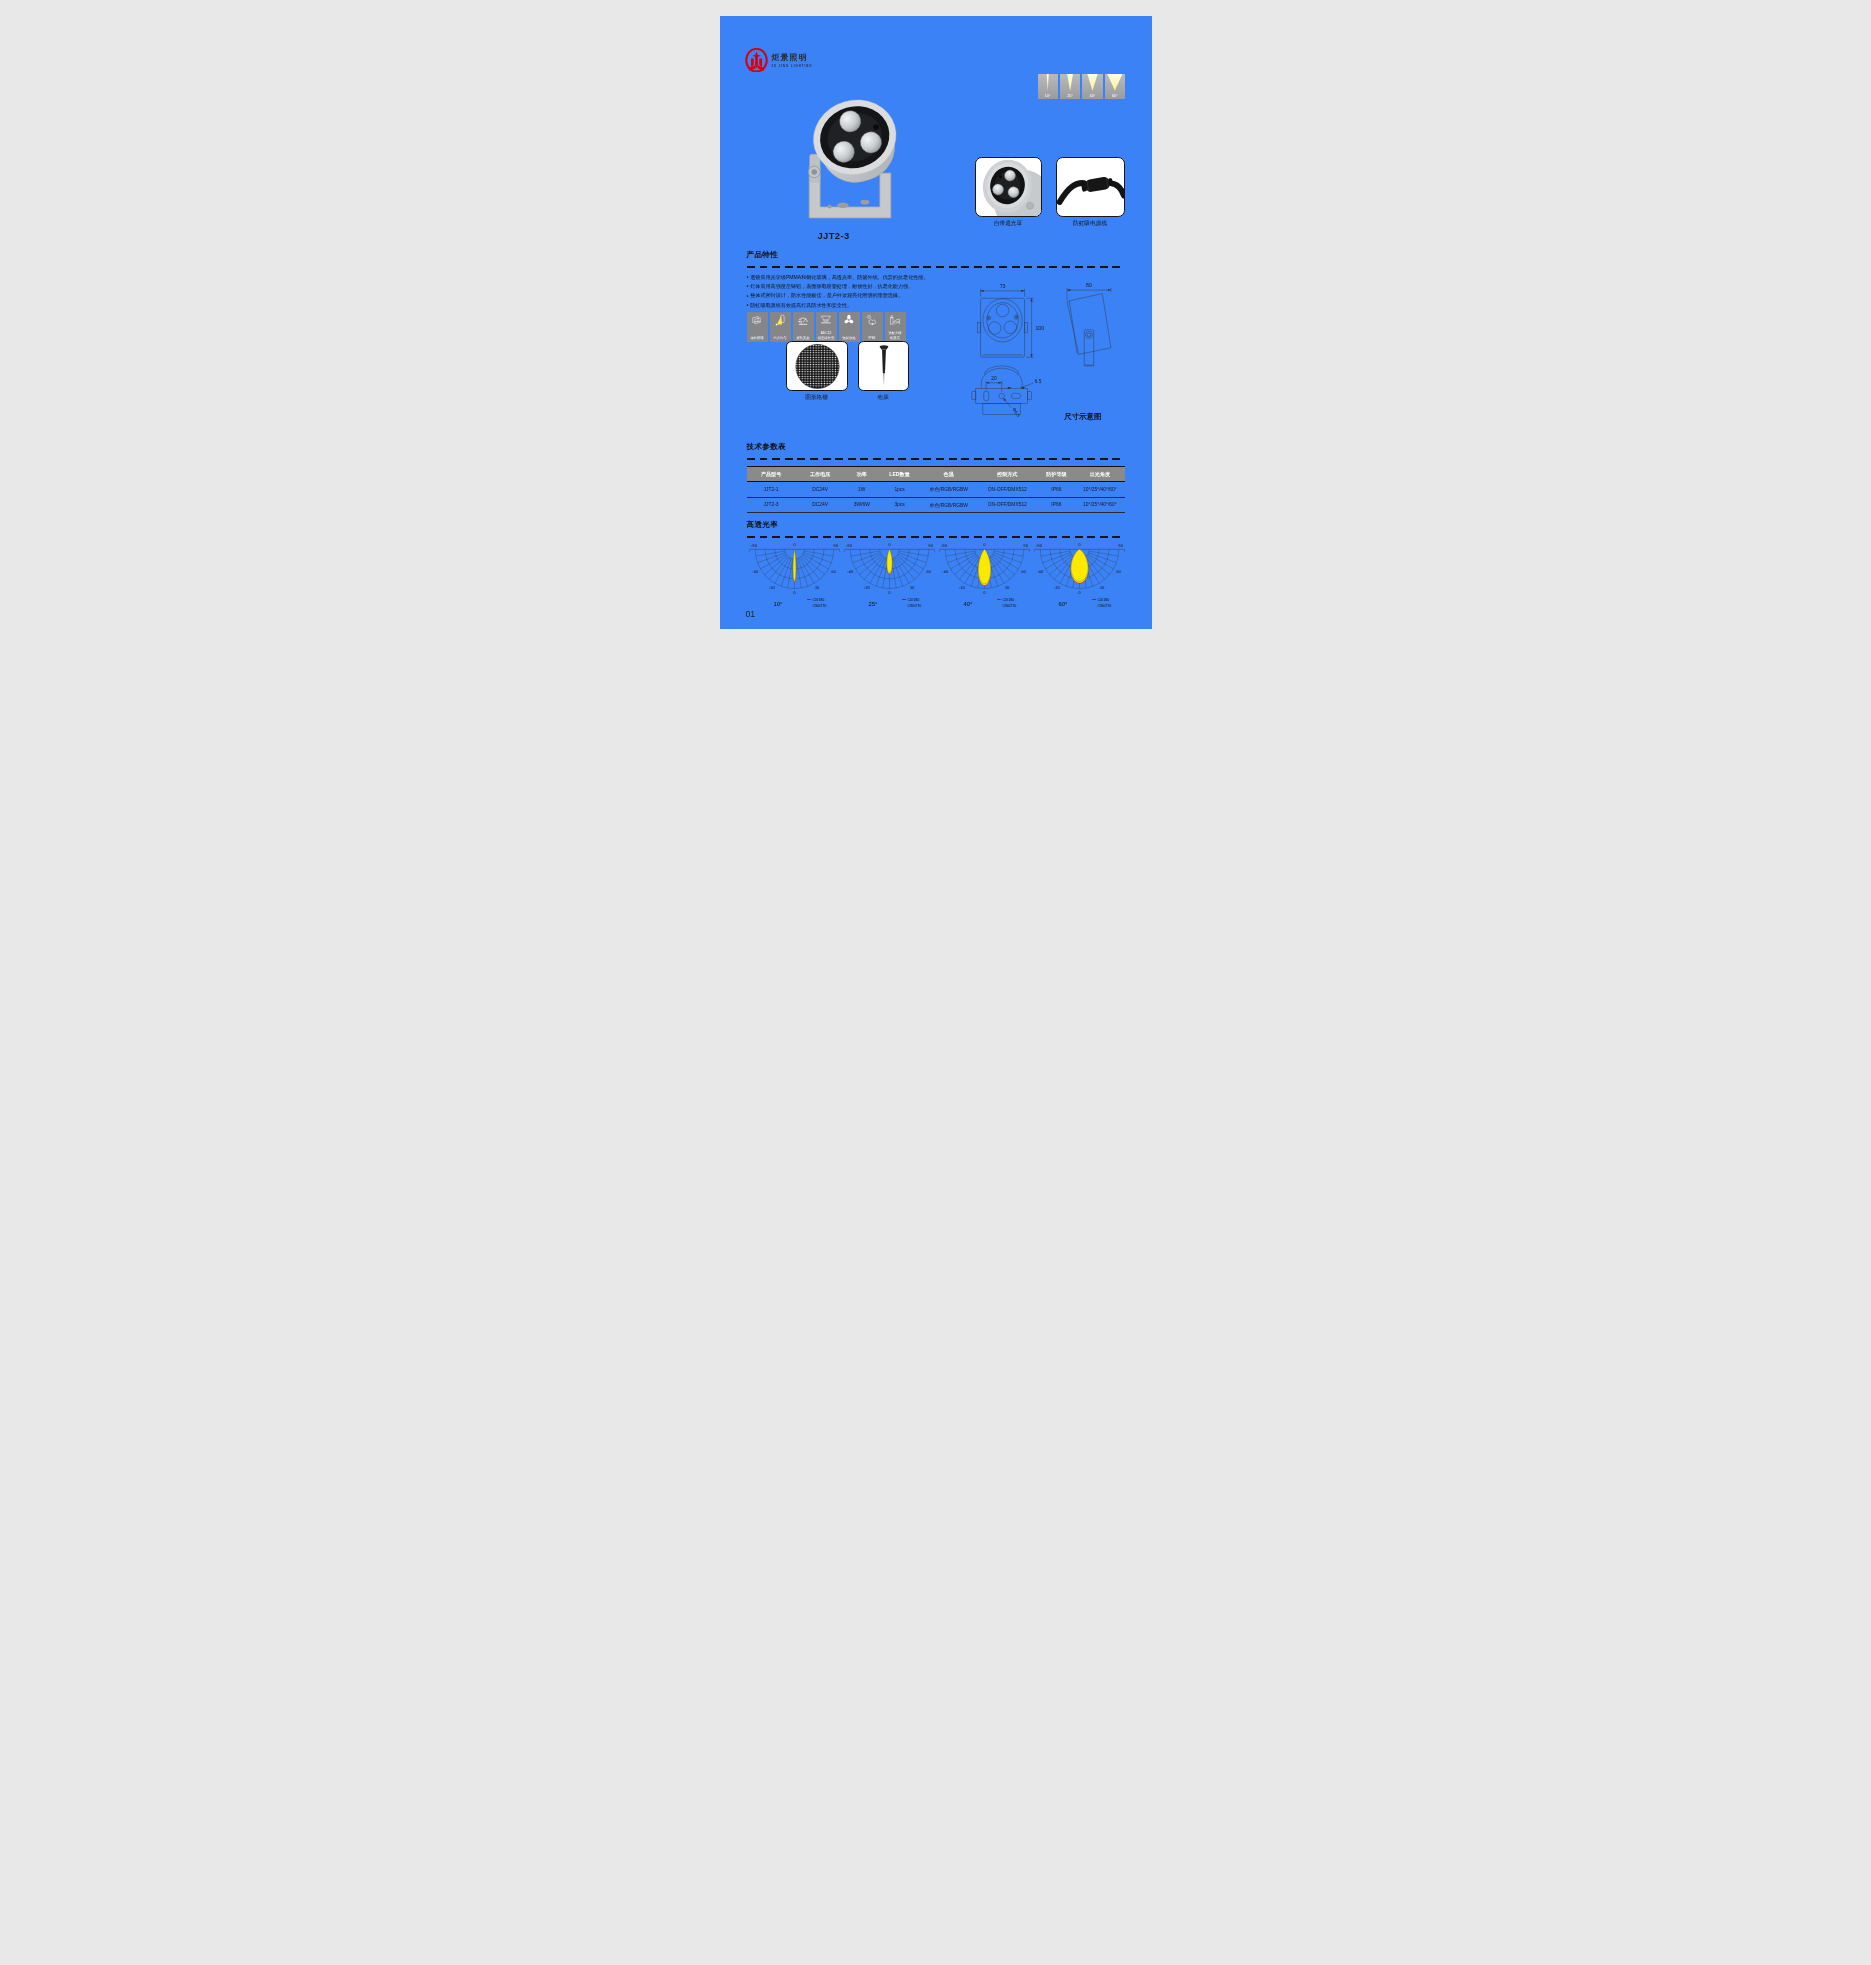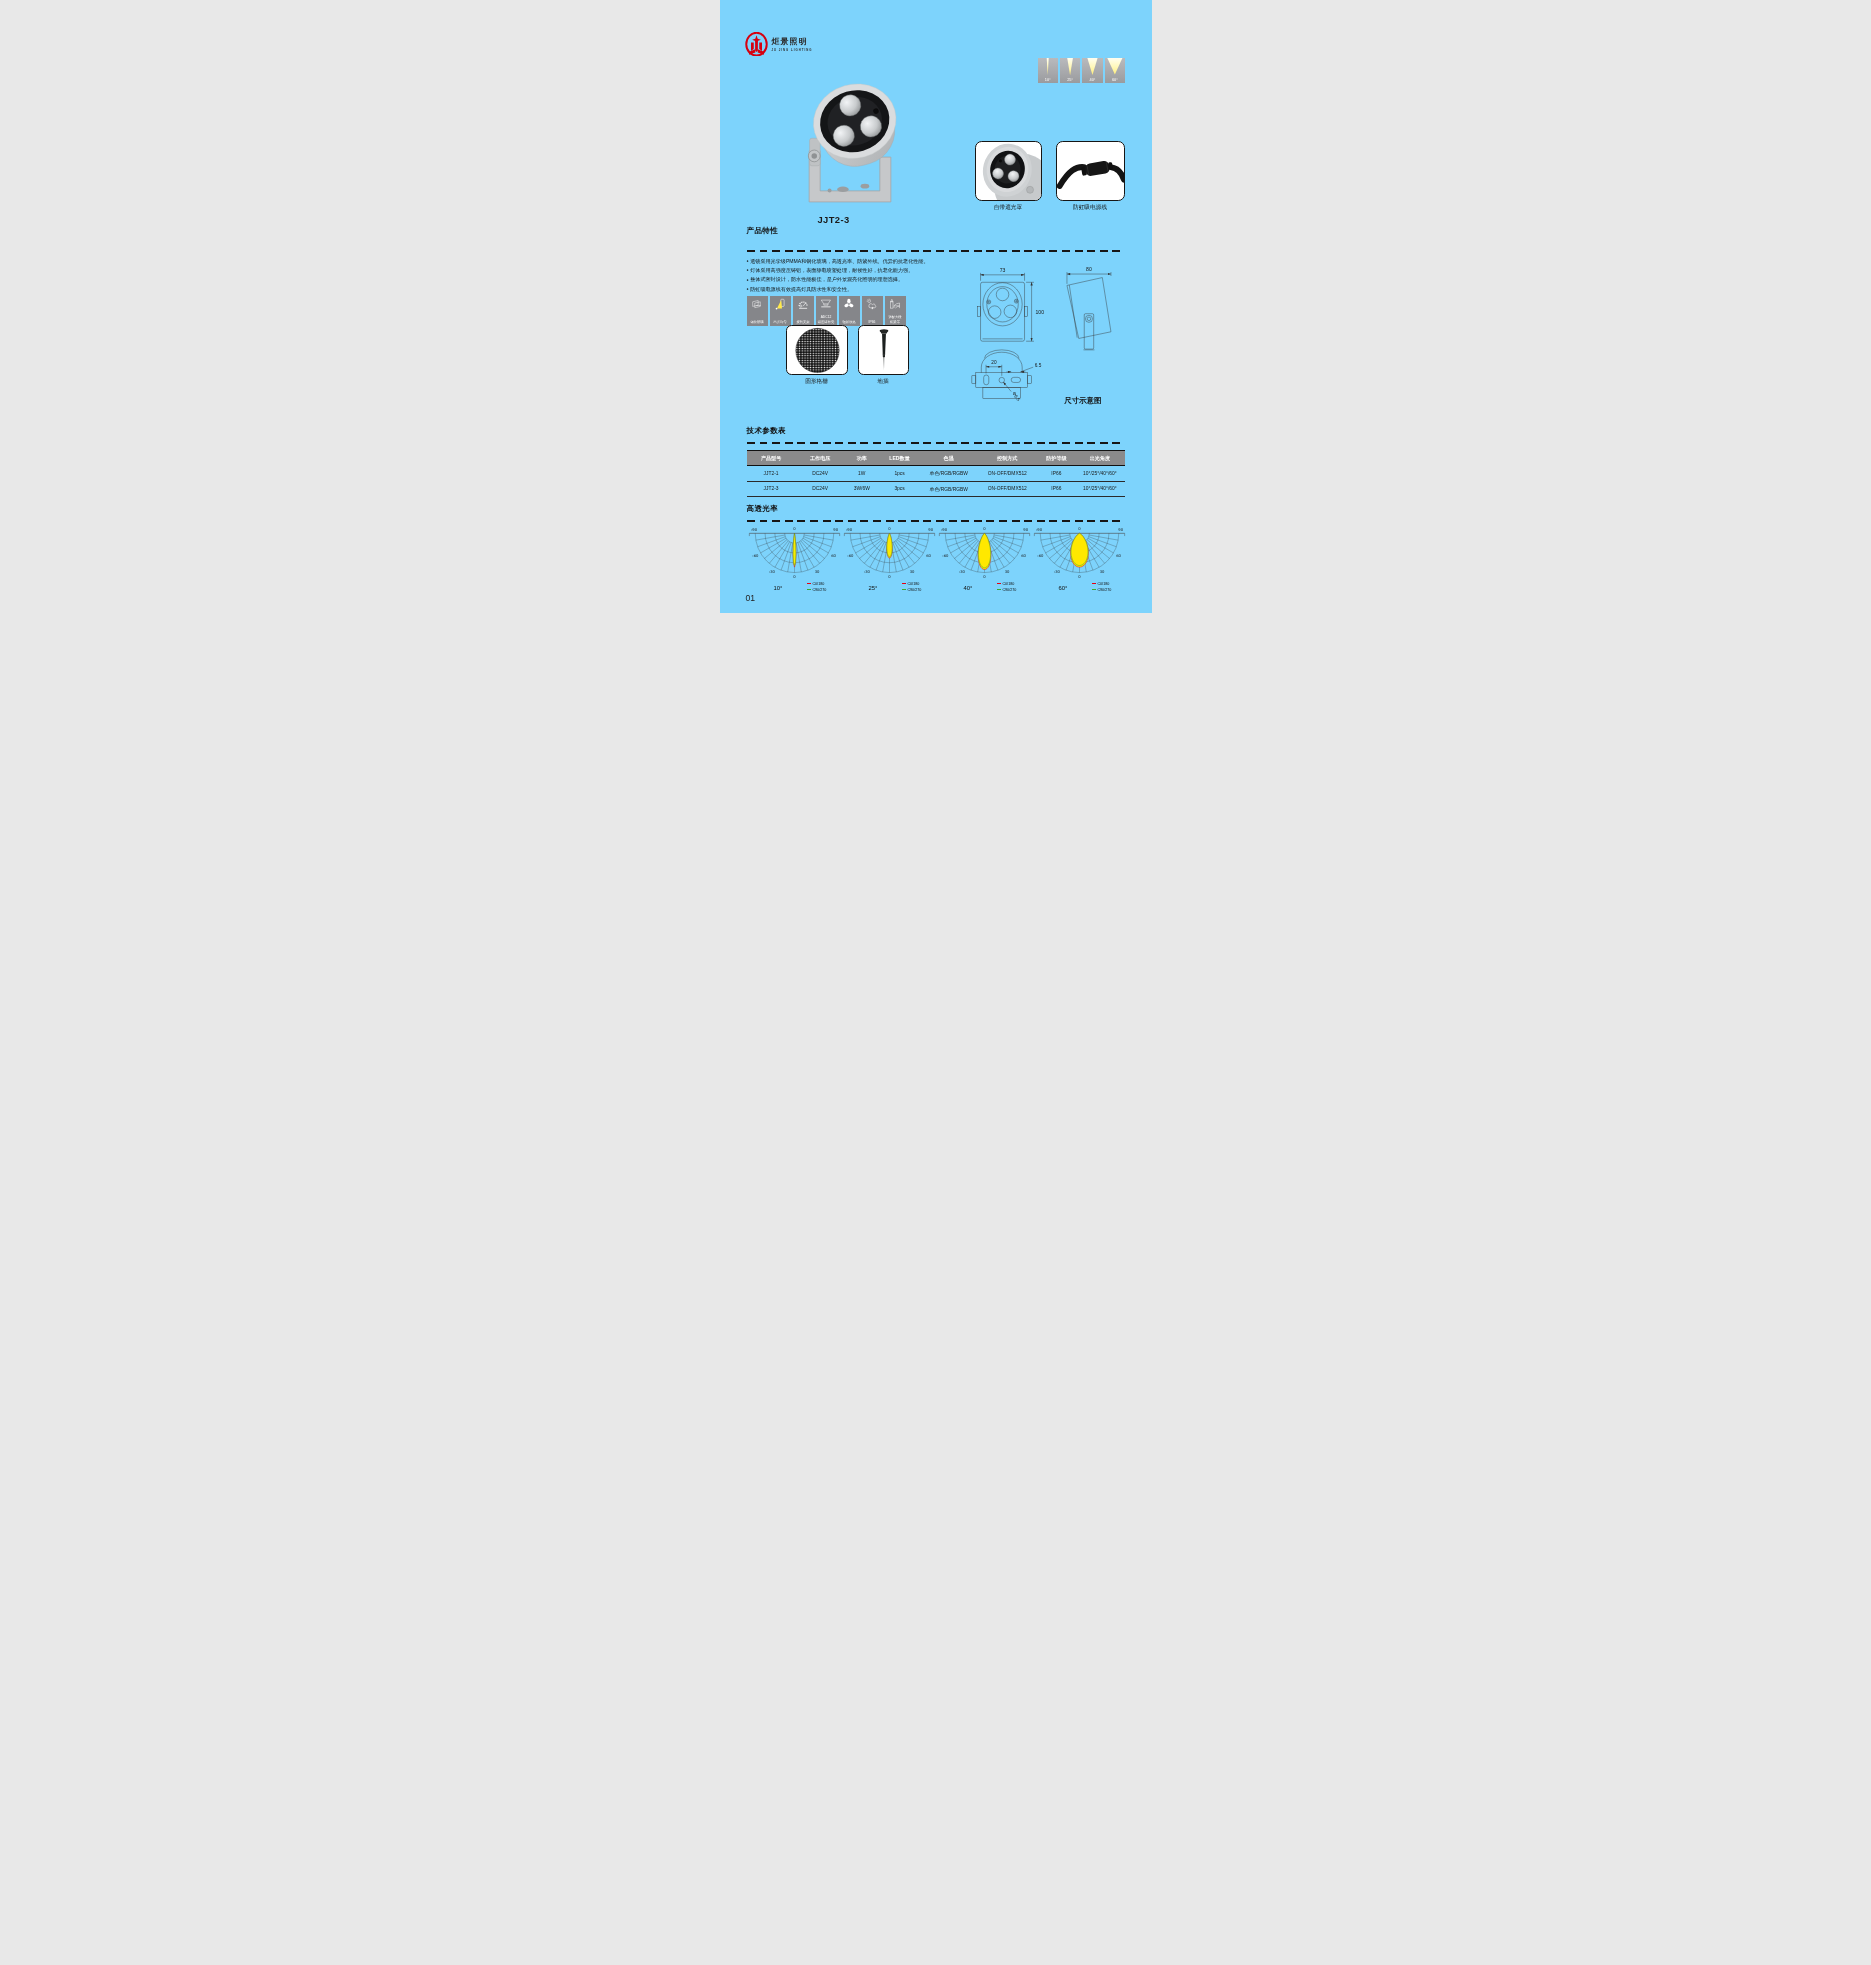--- a/index.html
+++ b/index.html
@@ -1,17 +1,17 @@
 <!DOCTYPE html>
 <html style="font-size:6.3px"><head>
 <meta charset="utf-8">
 <style>
   * { box-sizing: border-box; margin: 0; padding: 0; }
   body { background:#e8e8e8; font-family:"Liberation Sans", sans-serif; }
-  .page { position:relative; width:432px; height:613px; margin:0 auto; background:#7dd3fc; color:#1a1a1a; overflow:hidden; }
+  .page { position:relative; width:432px; height:613px; margin:16px auto; background:#3b82f6; color:#1a1a1a; overflow:hidden; }
 
   
   .logo { position:absolute; left:25px; top:32px; display:flex; align-items:center; }
   .logo-text { margin-left:3.9px; }
   .logo-cn { font-size:7.9px; font-weight:bold; letter-spacing:1.2px; color:#2b2b2b; }
   .logo-en { font-size:2.8px; font-weight:bold; letter-spacing:1px; color:#2b2b2b; margin-top:1.2px; }
 
   
   .beam-badges { position:absolute; left:318px; top:58px; display:flex; gap:2px; }
   .beam-tile { position:relative; width:20.4px; height:25px; background:linear-gradient(180deg,#b9babd 0%,#9a9b9e 100%); }
@@ -171,21 +171,21 @@
         <rect x="72" y="52" width="62" height="32" rx="13" fill="#161616"></rect>
         <rect x="132" y="58" width="10" height="20" rx="4" fill="#101010"></rect>
         <line x1="78" y1="56" x2="78" y2="80" stroke="#2e2e2e" stroke-width="2"></line>
         <line x1="128" y1="56" x2="128" y2="80" stroke="#2e2e2e" stroke-width="2"></line>
       </g>
     </svg>
   </div>
   <div class="detail-caption one">自带遮光罩</div>
   <div class="detail-caption two">防虹吸电源线</div>
 
-  <div class="sec-title" style="top:226px;">产品特性</div>
+  <div class="sec-title" style="top:234px;">产品特性</div>
   <div class="dash-rule" style="top:250px;"></div>
   <ul class="bullets">
     <li>透镜采用光学级PMMA和钢化玻璃，高透光率、防紫外线、优异的抗老化性能。</li>
     <li>灯体采用高强度压铸铝，表面静电喷塑处理，耐候性好，抗老化能力强。</li>
     <li>整体式密封设计，防水性能极佳，是户外景观亮化照明的理想选择。</li>
     <li>防虹吸电源线有效提高灯具防水性和安全性。</li>
   </ul>
 
   <div class="ftiles">
     <div class="ftile">

